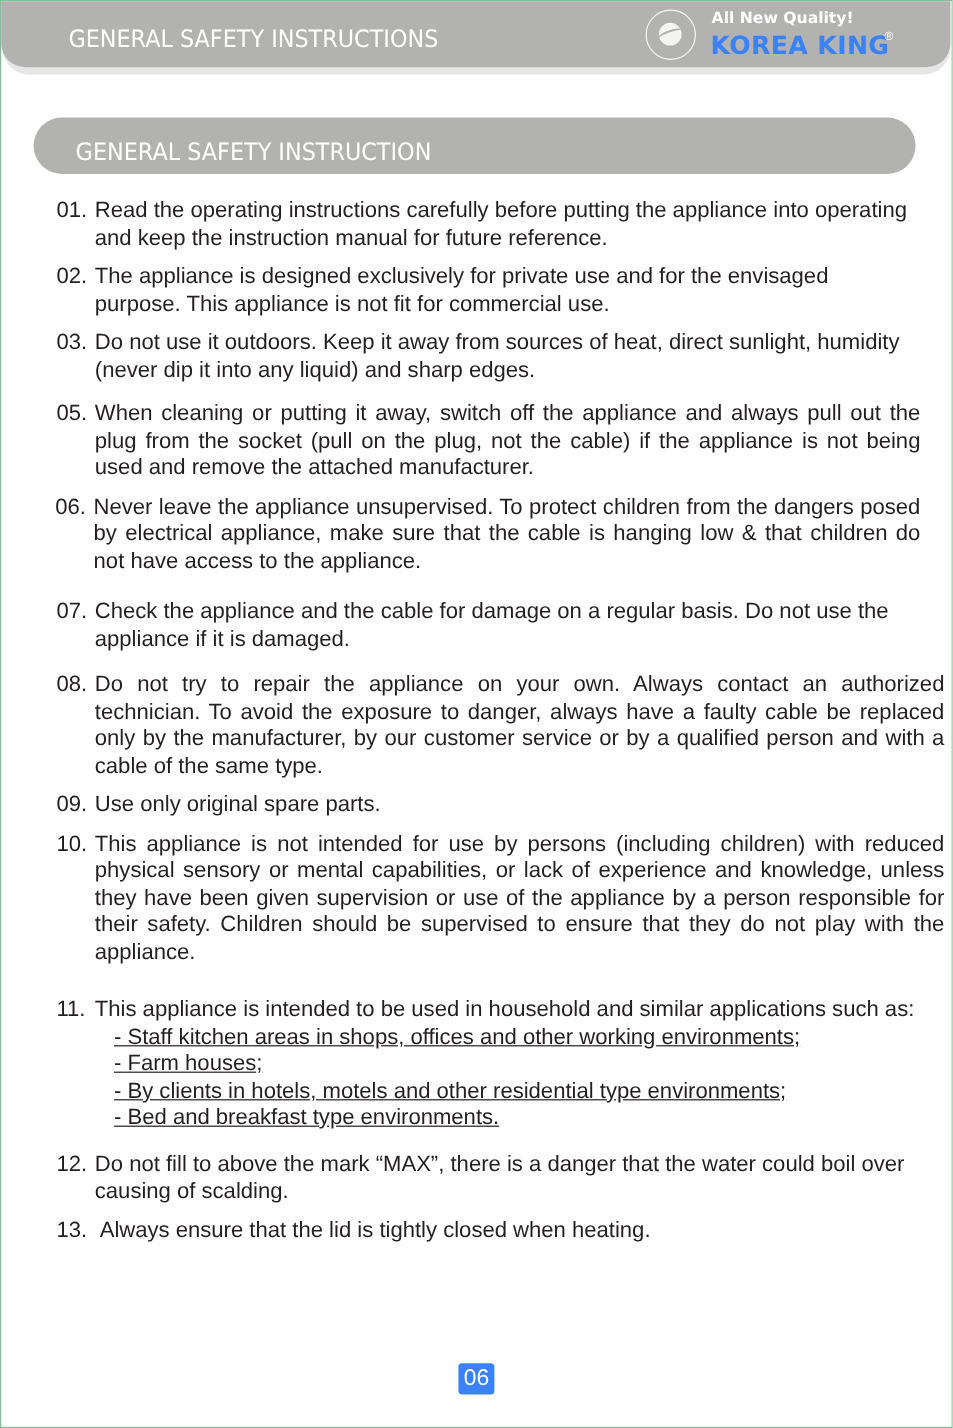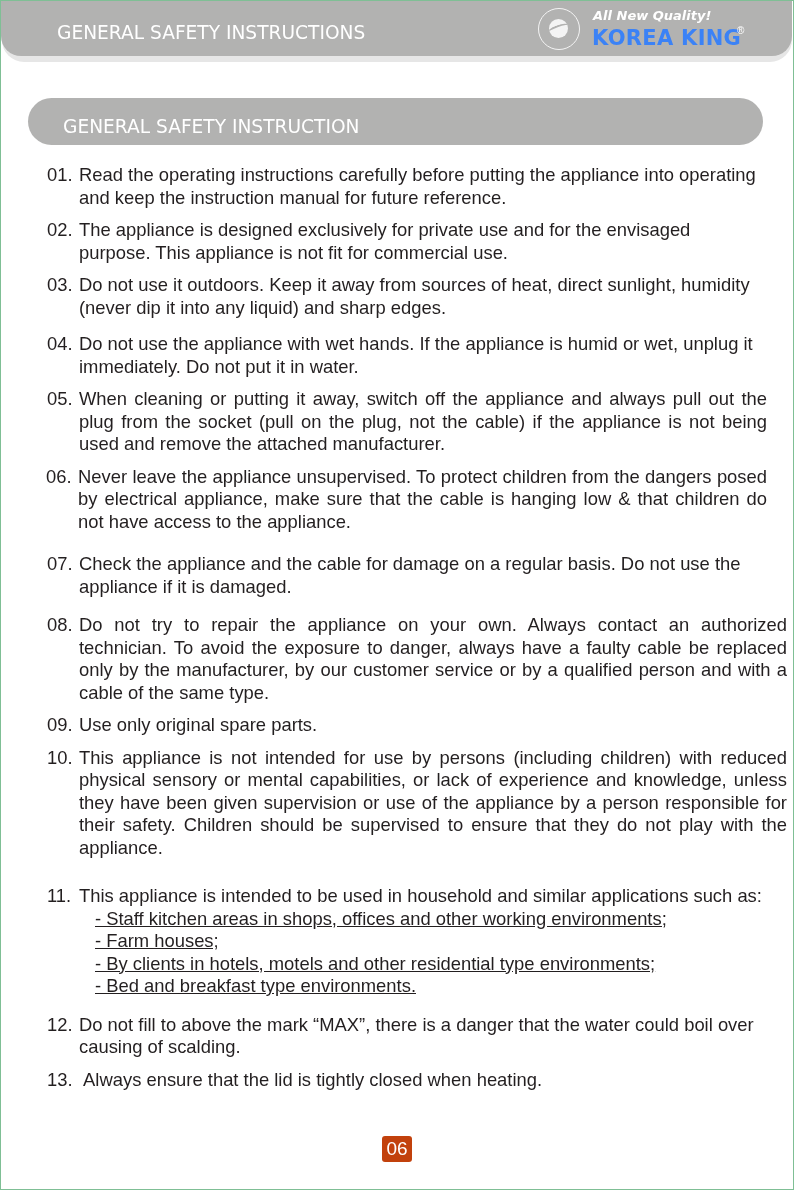--- a/index.html
+++ b/index.html
@@ -33,21 +33,21 @@
     position: absolute; left: 10px; top: 10px; width: 19px; height: 19px;
     border-radius: 50%; background: #f4f4f4; overflow: hidden;
   }
   .logo-emblem .wave {
     position: absolute; left: -2px; top: 6px; width: 23px; height: 7px;
     border-top: 2.5px solid #b2b2b1; border-radius: 50%;
     transform: rotate(-20deg);
   }
   .logo-tagline {
     position: absolute; left: 593px; top: 8px;
-    font-family: "DejaVu Sans", sans-serif; font-style: italic; font-weight: bold;
+    font-family: "DejaVu Sans", sans-serif; font-weight: bold;
     font-size: 13px; color: #ffffff;
   }
   .logo-brand {
     position: absolute; left: 592px; top: 26px;
     font-family: "DejaVu Sans", sans-serif; font-weight: bold;
     font-size: 21px; color: #3b82f6; letter-spacing: 0.3px;
   }
   .logo-reg {
     position: absolute; left: 737px; top: 25px; font-size: 10px; color: #ffffff;
   }
@@ -64,21 +64,21 @@
     position: absolute; left: 47px; top: 164px; width: 720px;
     font-size: 18.4px; line-height: 22.5px; color: #231f20;
   }
   .item { position: relative; padding-left: 32px; margin-bottom: 10px; }
   .item .num { position: absolute; left: 0; top: 0; }
   .item .txt { display: block; }
   .item.justify .txt { text-align: justify; }
   .sub { padding-left: 16px; display: block; text-decoration: underline; }
   .page-badge {
     position: absolute; left: 382px; top: 1136px; width: 30px; height: 26px;
-    background: #c2410c; border-radius: 3px; color: #ffffff; font-size: 19px;
+    background: #3b82f6; border-radius: 3px; color: #ffffff; font-size: 19px;
     text-align: center; line-height: 26px;
   }
 </style>
 </head>
 <body>
 
 <div class="frame"></div>
 
 <div class="top-shadow"></div>
 <div class="top-band"></div>
@@ -101,24 +101,20 @@
       <span class="num">01.</span>
       <span class="txt">Read the operating instructions carefully before putting the appliance into operating and keep the instruction manual for future reference.</span>
     </div>
   <div class="item">
       <span class="num">02.</span>
       <span class="txt">The appliance is designed exclusively for private use and for the envisaged purpose. This appliance is not fit for commercial use.</span>
     </div>
   <div class="item" style="margin-bottom:14px">
       <span class="num">03.</span>
       <span class="txt">Do not use it outdoors. Keep it away from sources of heat, direct sunlight, humidity (never dip it into any liquid) and sharp edges.</span>
-    </div>
-  <div class="item">
-      <span class="num">04.</span>
-      <span class="txt">Do not use the appliance with wet hands. If the appliance is humid or wet, unplug it immediately. Do not put it in water.</span>
     </div>
   <div class="item justify">
       <span class="num">05.</span>
       <span class="txt">When cleaning or putting it away, switch off the appliance and always pull out the plug from the socket (pull on the plug, not the cable) if the appliance is not being used and remove the attached manufacturer.</span>
     </div>
   <div class="item justify" style="margin-left:-1px;margin-bottom:20px">
       <span class="num">06.</span>
       <span class="txt">Never leave the appliance unsupervised. To protect children from the dangers posed by electrical appliance, make sure that the cable is hanging low &amp; that children do not have access to the appliance.</span>
     </div>
   <div class="item" style="margin-bottom:16px">

